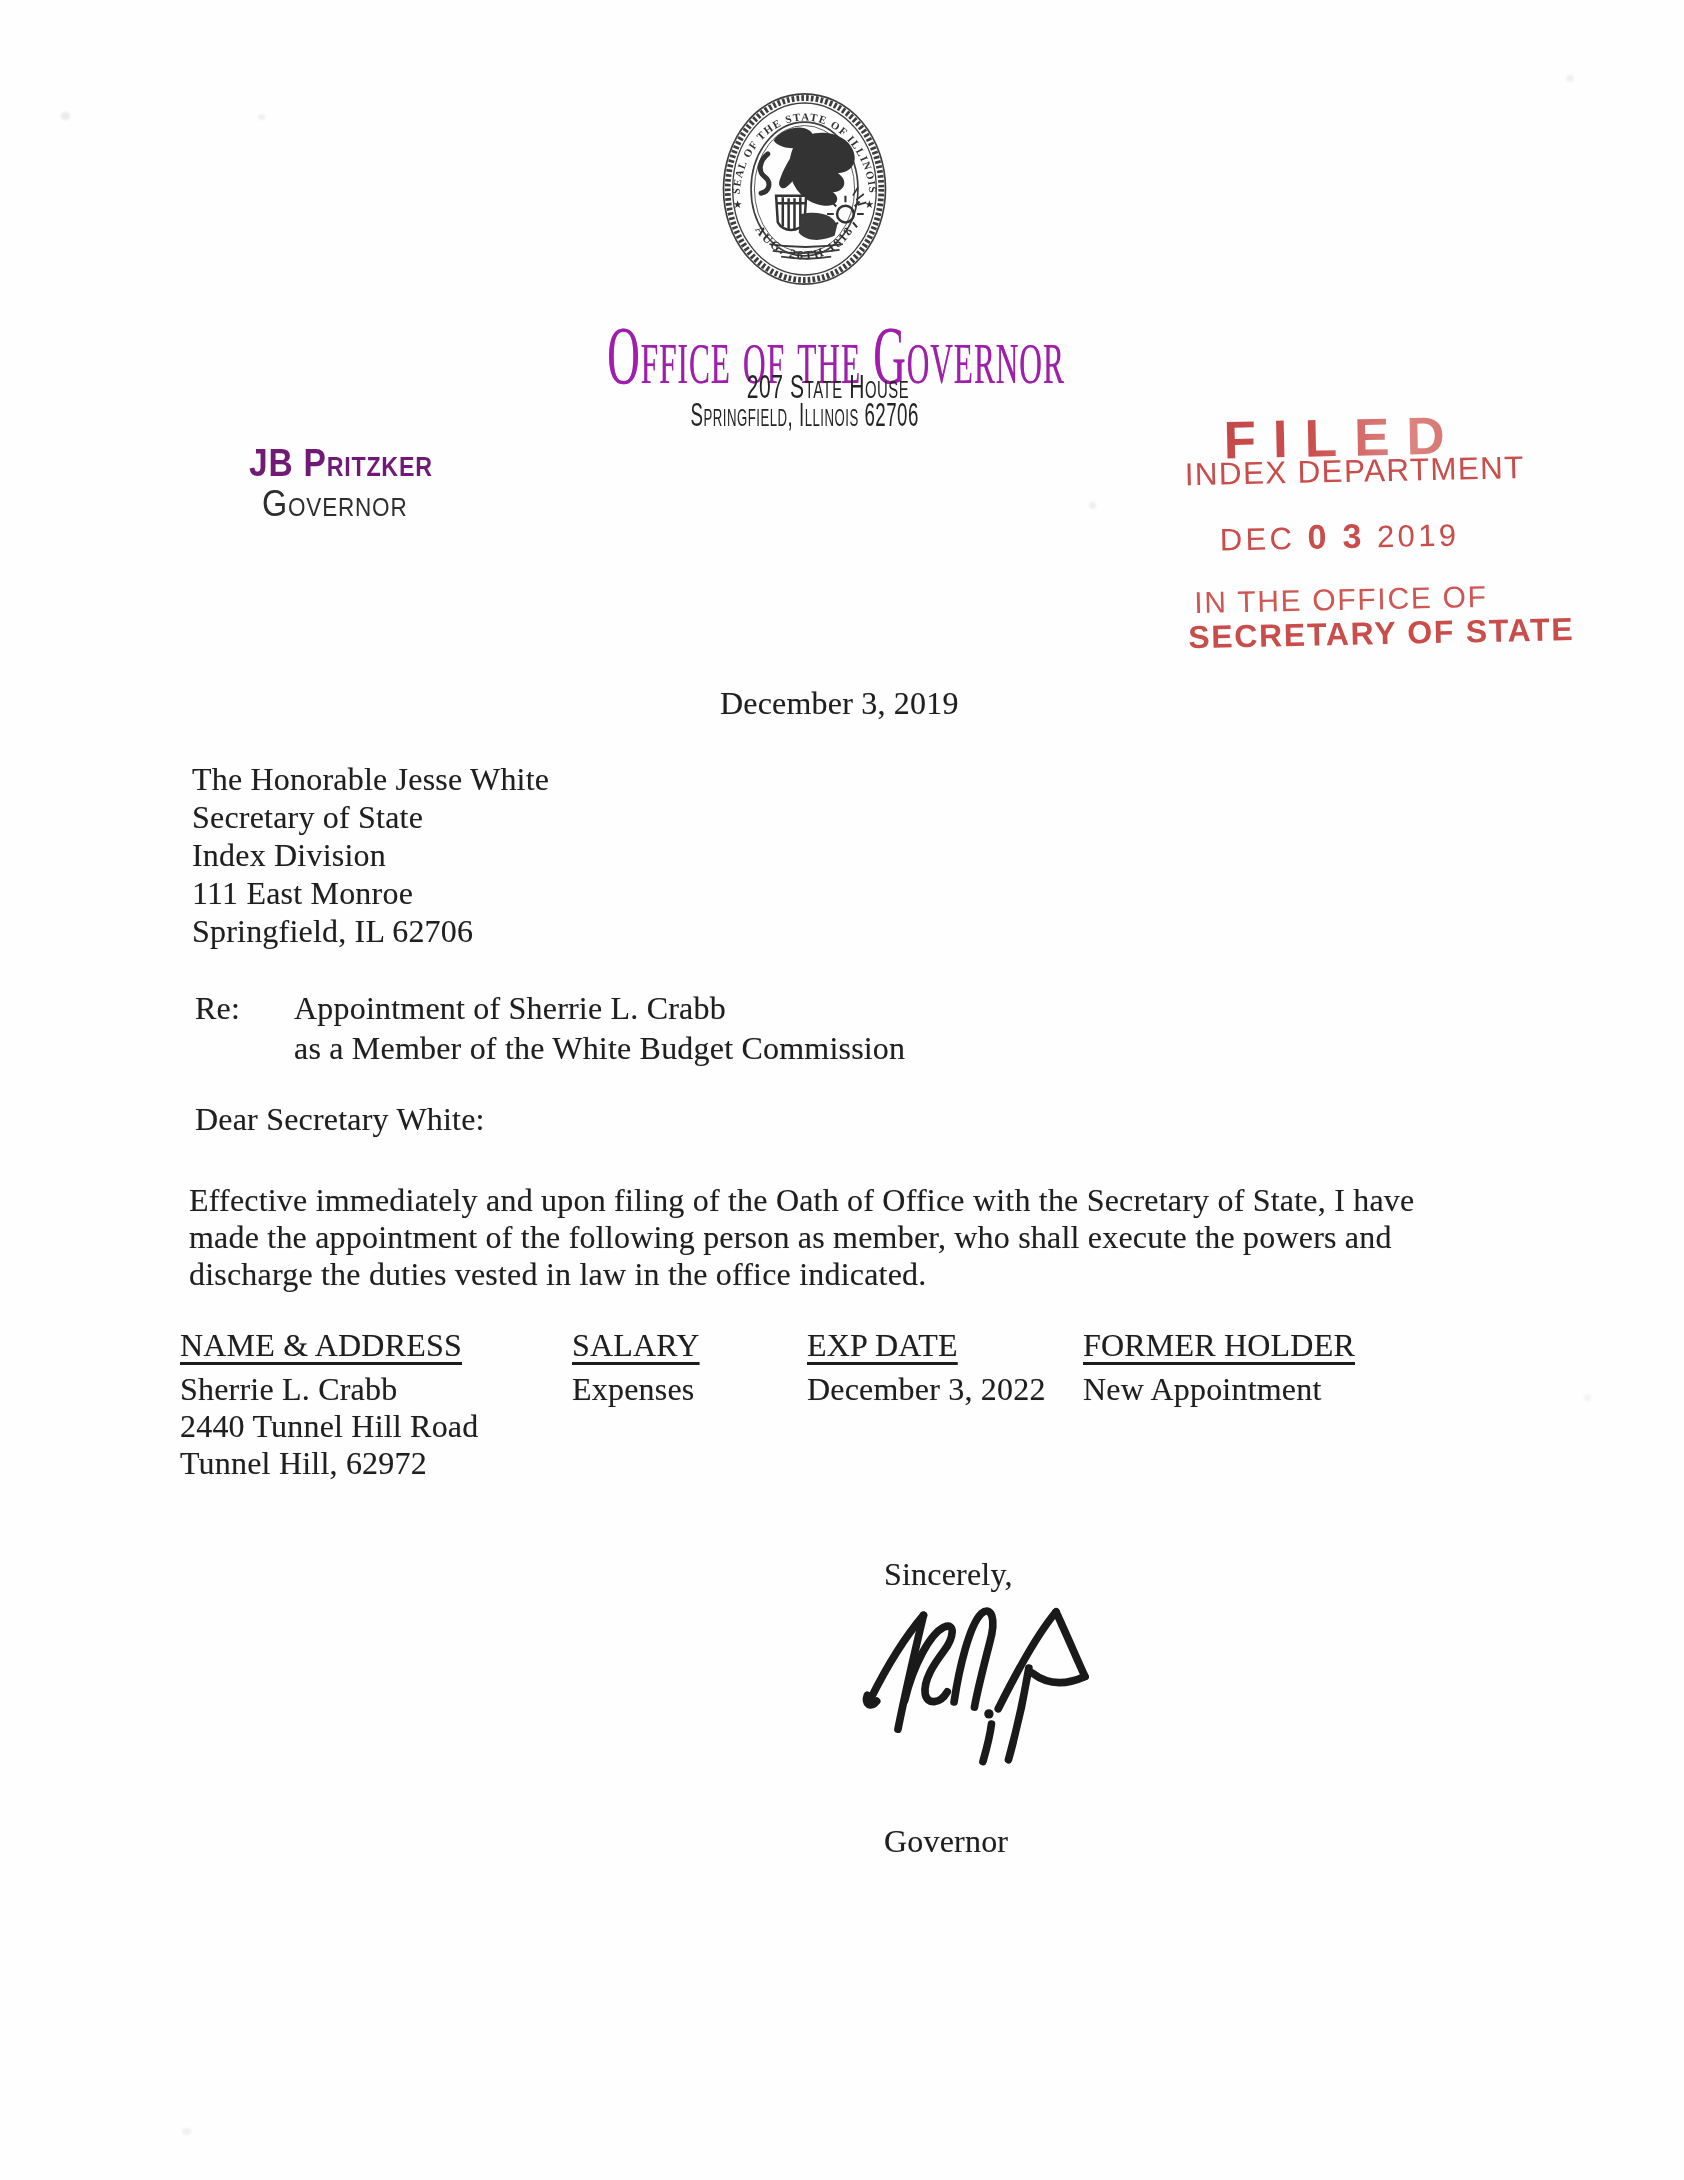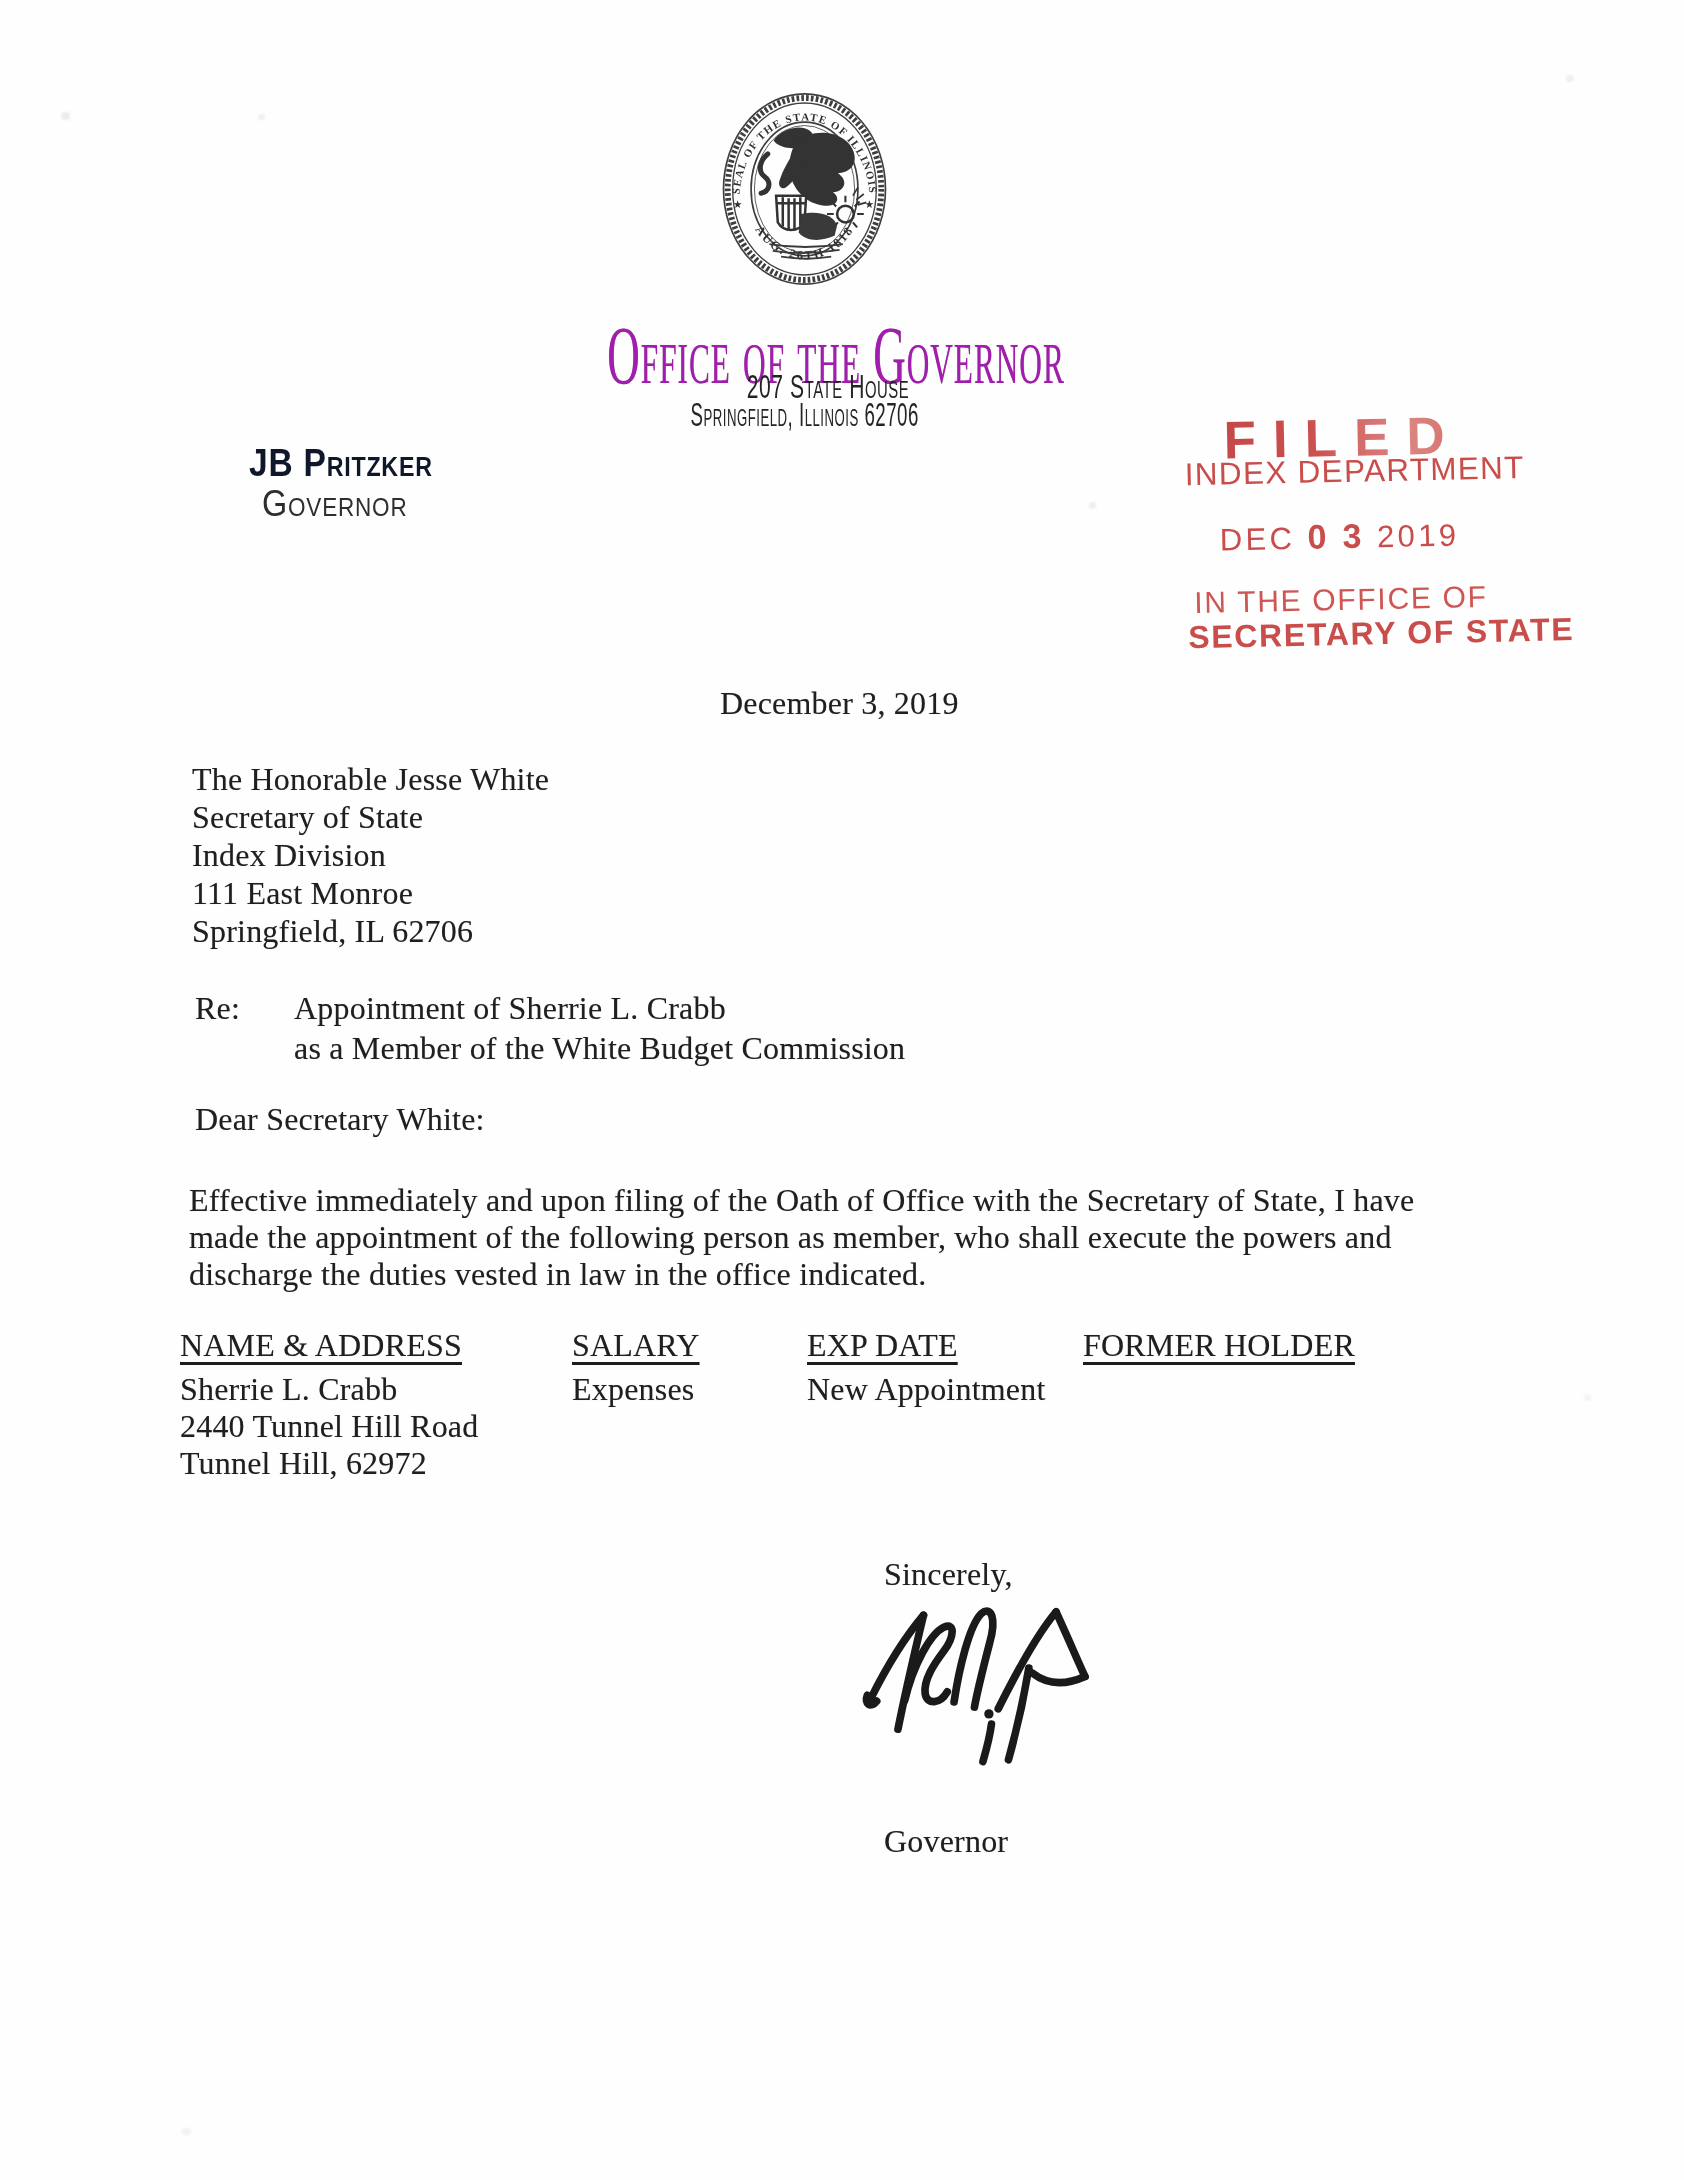--- a/index.html
+++ b/index.html
@@ -16,21 +16,21 @@
     font-family:"Liberation Serif", serif; font-variant:small-caps;
     font-size:82px; letter-spacing:1.7px; transform:translateX(-6.8px) scaleX(0.55);
     text-shadow:0 0 0.9px rgba(40,40,40,.45);
   }
   .lh-addr{color:#242424; font-family:"Liberation Sans", sans-serif;}
   .lh-addr1{top:369px;margin-left:24px;}
   .lh-addr1 .squeeze{font-variant:small-caps; font-size:34px; letter-spacing:0.9px; transform:translateX(-38px) scaleX(0.62);}
   .lh-addr2{top:397px;}
   .lh-addr2 .squeeze{font-variant:small-caps; font-size:34px; letter-spacing:0.9px; transform:translateX(-38px) scaleX(0.55);}
   .official-name{position:absolute; left:249px; top:443px; line-height:1; white-space:nowrap;
-    font-family:"Liberation Sans", sans-serif; font-weight:bold; color:#0f172a;}
+    font-family:"Liberation Sans", sans-serif; font-weight:bold; color:#701a75;}
   .official-name .squeeze{font-variant:small-caps; font-size:39px; letter-spacing:0.9px; transform-origin:left center; transform:scaleX(0.86);}
   .official-title{position:absolute; left:262px; top:486px; line-height:1; white-space:nowrap;
     font-family:"Liberation Sans", sans-serif; color:#2e2e2e;}
   .official-title .squeeze{font-variant:small-caps; font-size:36px; letter-spacing:0.9px; transform-origin:left center; transform:scaleX(0.9);}
   
   .seal{position:absolute; left:721px; top:90px; width:167px; height:198px; opacity:.92;}
   .seal-arc-top{font-family:"Liberation Serif", serif; font-weight:bold; font-size:13px; letter-spacing:1.6px; fill:#1d1d1d;}
   .seal-arc-bot{font-family:"Liberation Serif", serif; font-weight:bold; font-size:15px; letter-spacing:2.4px; fill:#1d1d1d;}
   .seal-star{font-size:13px; fill:#1d1d1d; font-family:"DejaVu Sans", sans-serif;}
   
@@ -168,20 +168,21 @@
       <div class="t-c3"><span>EXP DATE</span></div>
       <div class="t-c4"><span>FORMER HOLDER</span></div>
     </div>
     <div class="t-row t-body">
       <div class="t-c1">
         <div>Sherrie L. Crabb</div>
         <div>2440 Tunnel Hill Road</div>
         <div>Tunnel Hill, 62972</div>
       </div>
       <div class="t-c2">Expenses</div>
+      <div class="t-c3">December 3, 2022</div>
       <div class="t-c4">New Appointment</div>
     </div>
   </div>
 
   <div class="serif closing">Sincerely,</div>
 
   <svg class="signature" viewBox="0 0 270 200" aria-hidden="true">
     <g fill="none" stroke="#1a1a1a" stroke-width="9" stroke-linecap="round" stroke-linejoin="round">
       <path d="M6,112 C2,122 10,128 17,119"></path>
       <path d="M10,116 C28,80 50,44 72,18"></path>

